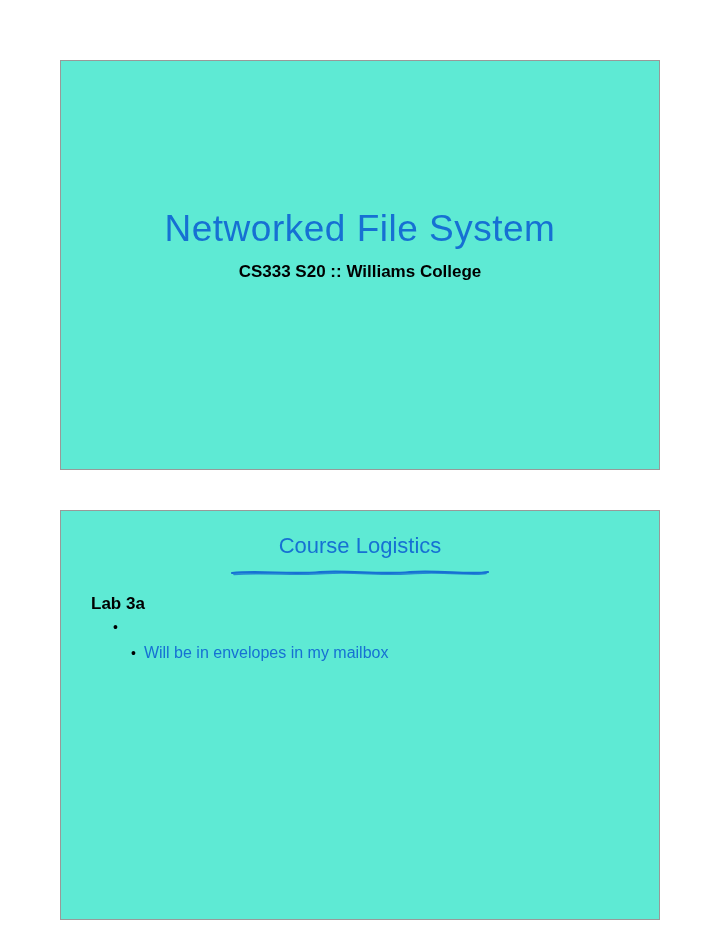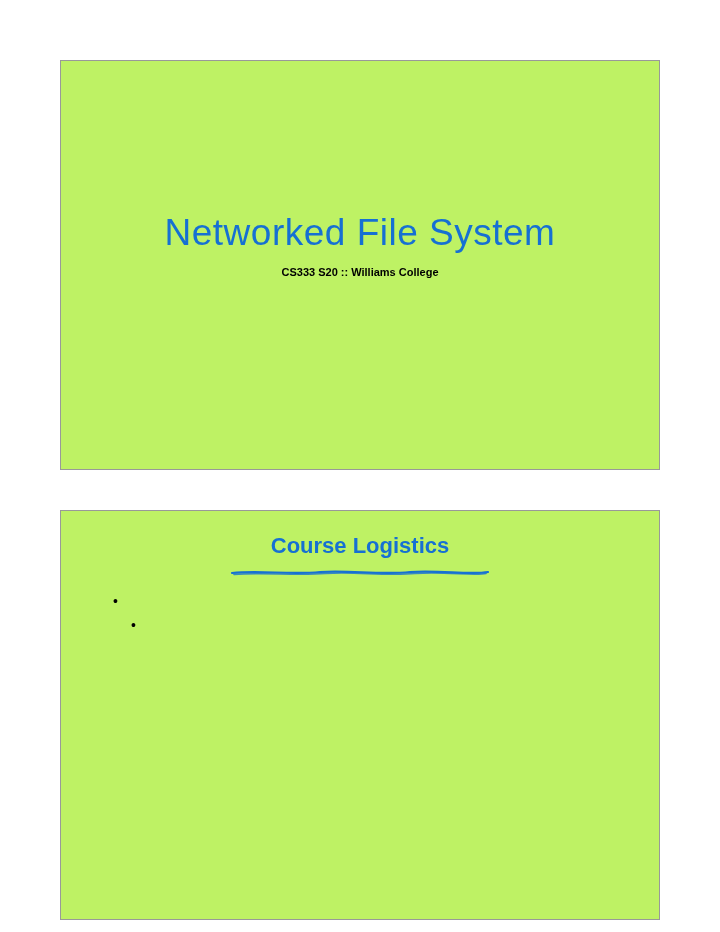--- a/index.html
+++ b/index.html
@@ -1,52 +1,52 @@
 <!DOCTYPE html>
 <html><head>
 <meta charset="utf-8">
 <style>
   * { box-sizing: border-box; margin: 0; padding: 0; }
   html, body { width: 720px; height: 932px; background: #ffffff; font-family: "Helvetica Neue", Helvetica, Arial, sans-serif; }
   .page { width: 720px; height: 932px; padding: 60px 60px 0 60px; }
   .slide {
     width: 600px;
     border: 1px solid #999;
-    background: #bef264;
+    background: #5eead4;
     margin-bottom: 40px;
     position: relative;
   }
   .slide1 { height: 410px; }
   .slide1-inner {
     position: absolute; inset: 0;
     display: flex; flex-direction: column;
     justify-content: center; align-items: center;
     padding-bottom: 40px;
   }
   .title-main {
     color: #1670d3;
     font-size: 37px;
     font-weight: 400;
     letter-spacing: 0.5px;
     text-align: center;
   }
   .subtitle-main {
     color: #000;
-    font-size: 11px;
+    font-size: 17px;
     font-weight: 700;
     margin-top: 12px;
     text-align: center;
   }
   .slide2 { height: 410px; padding: 22px 30px; }
   .s2-title-wrap { text-align: center; margin-bottom: 6px; }
   .s2-title {
     display: inline-block;
     color: #1670d3;
     font-size: 22px;
-    font-weight: 700;
+    font-weight: 400;
     padding: 0 4px 4px 4px;
     position: relative;
   }
   .s2-underline {
     width: 260px;
     height: 7px;
     margin: 0 auto 18px auto;
     position: relative;
   }
   .s2-underline svg { display: block; }
@@ -89,22 +89,24 @@
     <div class="s2-title-wrap">
       <span class="s2-title">Course Logistics</span>
     </div>
     <div class="s2-underline">
       <svg width="260" height="7" viewBox="0 0 260 7">
         <path d="M2 4 C 30 1, 60 6, 90 3 C 120 1, 150 6, 180 3 C 210 1, 240 6, 258 3" stroke="#1670d3" stroke-width="2.2" fill="none" stroke-linecap="round"></path>
         <path d="M4 5.5 C 35 3, 65 7, 95 4.5 C 125 2.5, 155 7, 185 4.5 C 215 2.5, 245 7, 256 4.5" stroke="#1670d3" stroke-width="1.6" fill="none" stroke-linecap="round" opacity="0.8"></path>
       </svg>
     </div>
 
+    <div class="section-head">Lab 3a</div>
     <div class="bullet-row">
       <span class="bullet-dot">•</span>
     </div>
 
     <div class="bullet-row indent2">
       <span class="bullet-dot">•</span>
+      <span class="bullet-text">Will be in envelopes in my mailbox</span>
     </div>
   </div>
 
 </div>
 
 </body></html>

